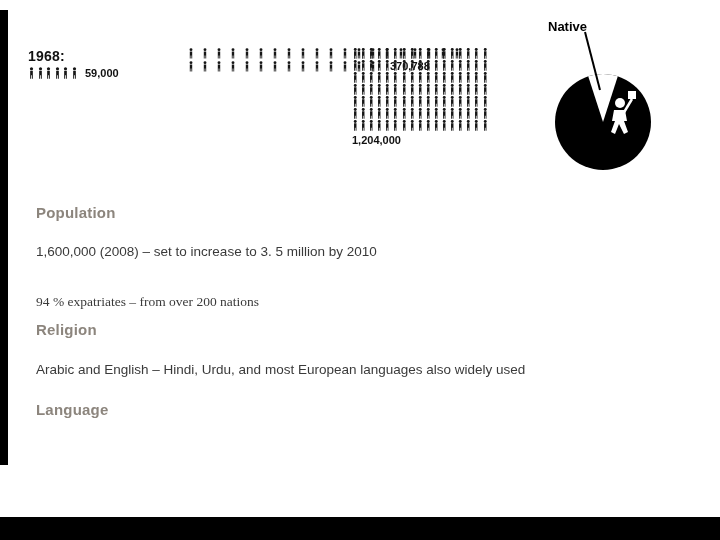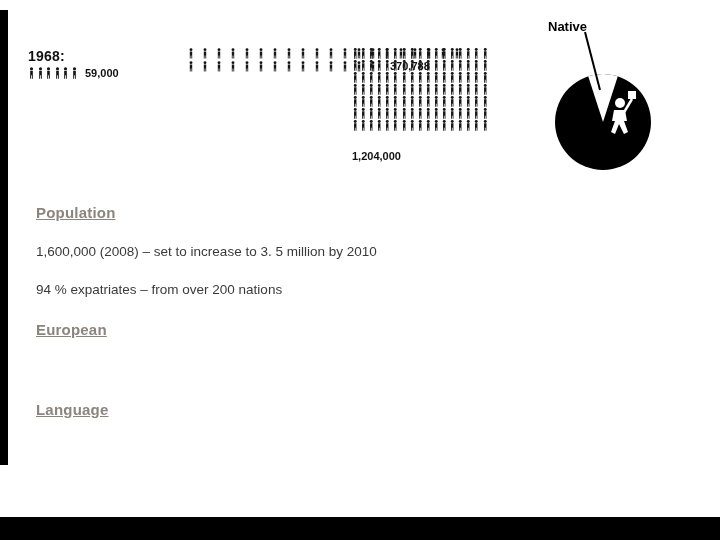--- a/index.html
+++ b/index.html
@@ -20,31 +20,31 @@
   .person-icon{display:inline-block;line-height:0;}
   .person-icon svg{display:block;fill:#161616;}
   .g1968 .icon-row{gap:1.5px;}
   .g1968 .person-icon svg{width:7px;height:12px;}
   .g1985 .icon-row{gap:8px;}
   .g1985 .person-icon svg{width:6px;height:11px;}
   .g2006 .icon-row{gap:1.6px;}
   .g2006 .person-icon svg{width:6.5px;height:11px;}
   .pict-value{font-weight:bold;font-size:11px;color:#111;white-space:nowrap;}
   .pict-value.inline{margin-left:6px;}
-  .pict-value.below{margin-top:19px;}
+  .pict-value.below{margin-top:3px;}
 
   
   .native-label{position:absolute;left:548px;top:19px;font-weight:bold;font-size:13px;color:#000;}
   .pie-svg{position:absolute;left:540px;top:30px;}
 
   
   .txt{position:absolute;left:36px;white-space:nowrap;}
-  .heading{font-weight:bold;font-size:15px;color:#8c857d;letter-spacing:.2px;text-decoration:underline;}
+  .heading{font-weight:bold;font-size:15px;color:#8c857d;letter-spacing:.2px;}
   .bodyline{font-size:13.5px;color:#3a3a3a;}
-  .pos-h1{top:204px;} .pos-l1{top:244px;text-align:right;} .pos-l2{top:282px;}
+  .pos-h1{top:204px;} .pos-l1{top:244px;text-align:right;} .pos-l2{top:294px;font-family:Liberation Serif, serif;}
   .pos-h2{top:321px;} .pos-l3{top:362px;}
   .pos-h3{top:401px;} .pos-l4{top:445px;}
 </style>
 </head>
 <body>
 
 <div class="slide">
 
   <div class="left-bar"></div>
   <div class="bottom-bar"></div>
@@ -1052,17 +1052,18 @@
       <path d="M74 80 L85 80 L87 91 L84 91 L88 102 L84 104 L79 94 L75 104 L71 102 L75 91 L72 91 Z"></path>
       <line x1="83" y1="84" x2="92" y2="69" stroke="#ffffff" stroke-width="2.5"></line>
       <rect x="88" y="61" width="8" height="8"></rect>
     </g>
   </svg>
 
   <div class="txt heading pos-h1">Population</div>
   <div class="txt bodyline pos-l1">1,600,000 (2008) – set to increase to 3. 5 million by 2010</div>
   <div class="txt bodyline pos-l2">94 % expatriates – from over 200 nations</div>
 
-  <div class="txt heading pos-h2">European</div>
+  <div class="txt heading pos-h2">Religion</div>
+  <div class="txt bodyline pos-l3">Arabic and English – Hindi, Urdu, and most European languages also widely used</div>
 
   <div class="txt heading pos-h3">Language</div>
 
 </div>
 
 </body></html>

